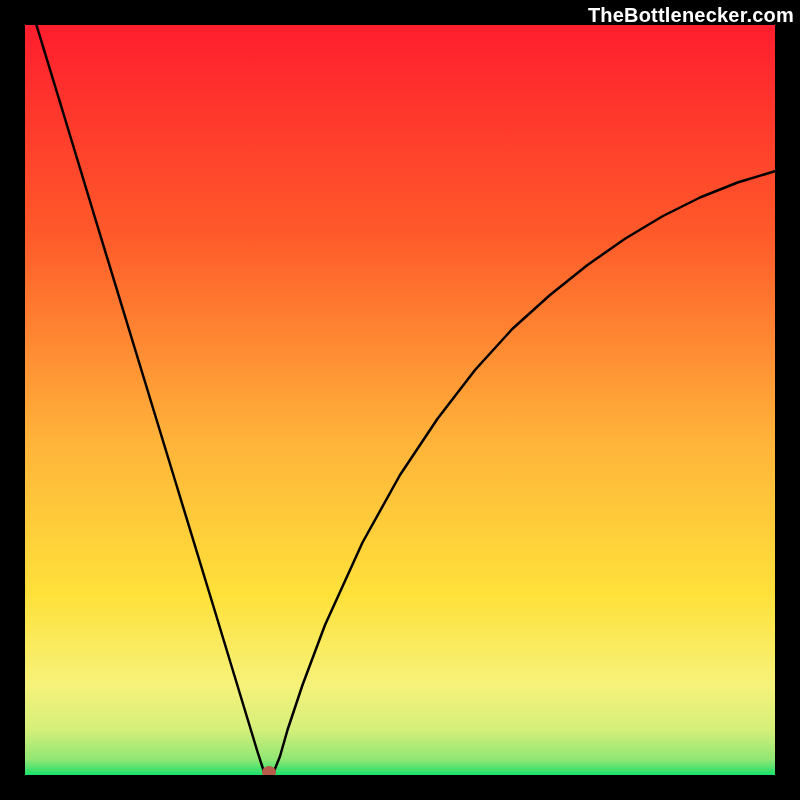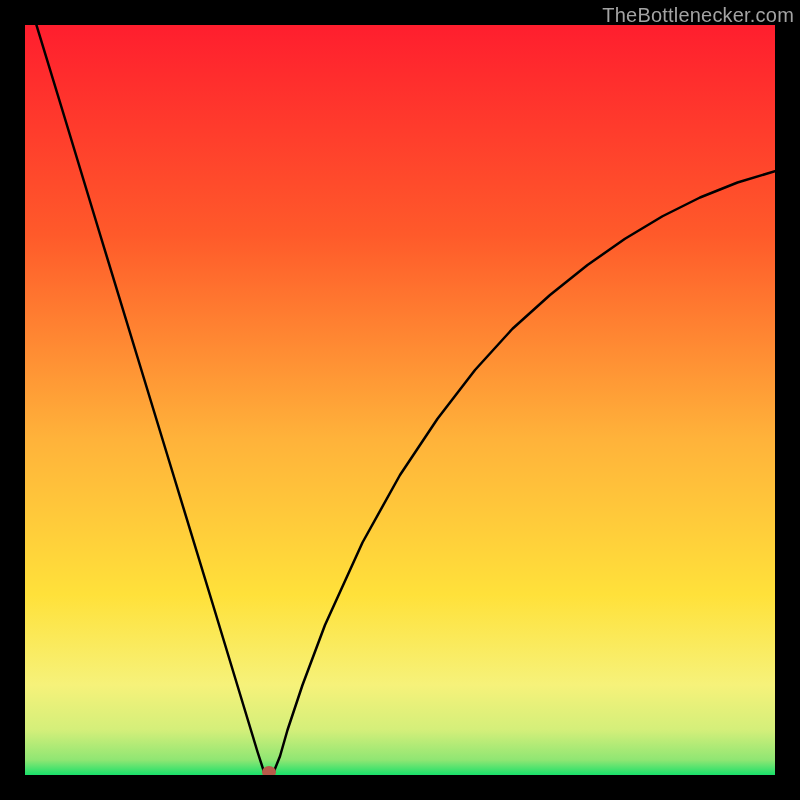--- a/index.html
+++ b/index.html
@@ -31,24 +31,24 @@
     position: absolute;
     left: 0;
     top: 0;
     width: 100%;
     height: 100%;
   }
   .attribution {
     position: absolute;
     top: 4px;
     right: 6px;
-    color: #a3a3a3;
+    color: #ffffff;
     font-size: 20px;
     user-select: none;
-    font-weight: 400;
+    font-weight: 700;
     letter-spacing: 0.2px;
   }
   svg.curve {
     position: absolute;
     left: 0;
     top: 0;
     width: 100%;
     height: 100%;
     overflow: visible;
   }

